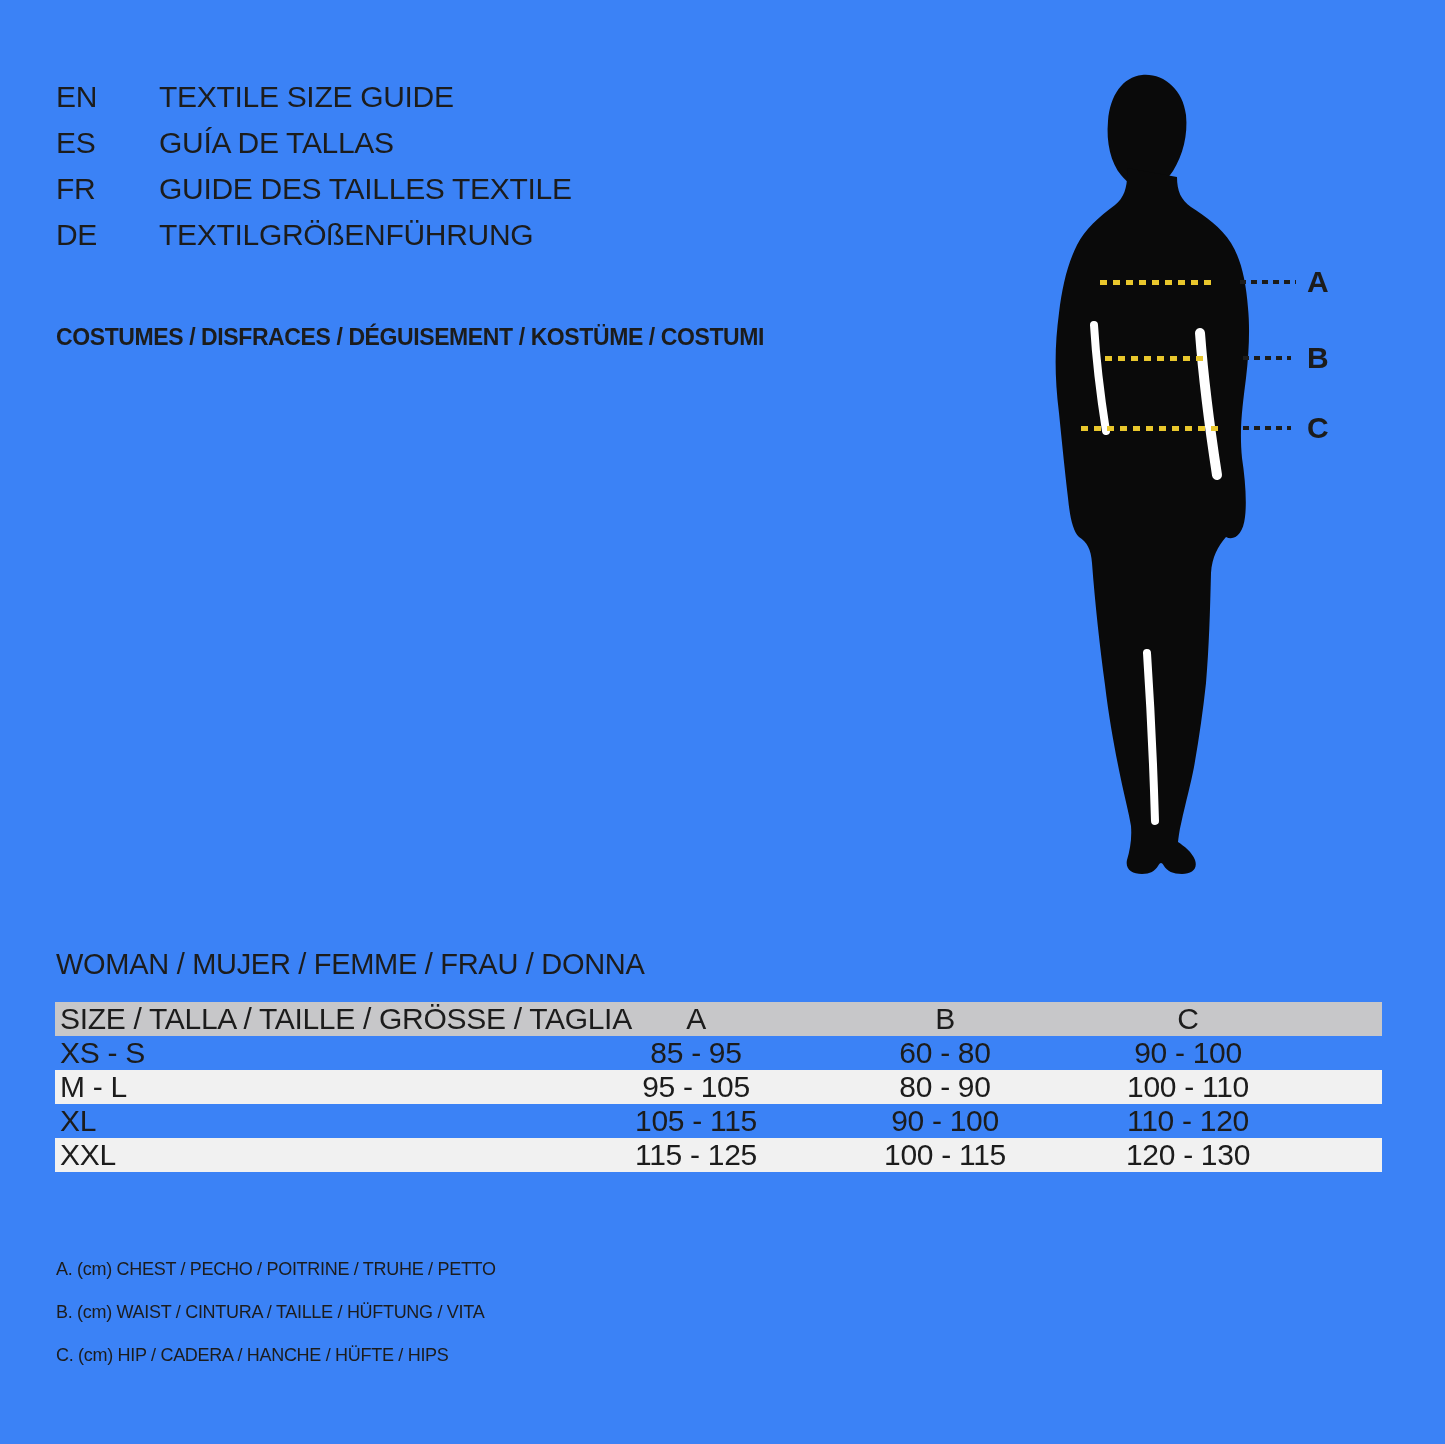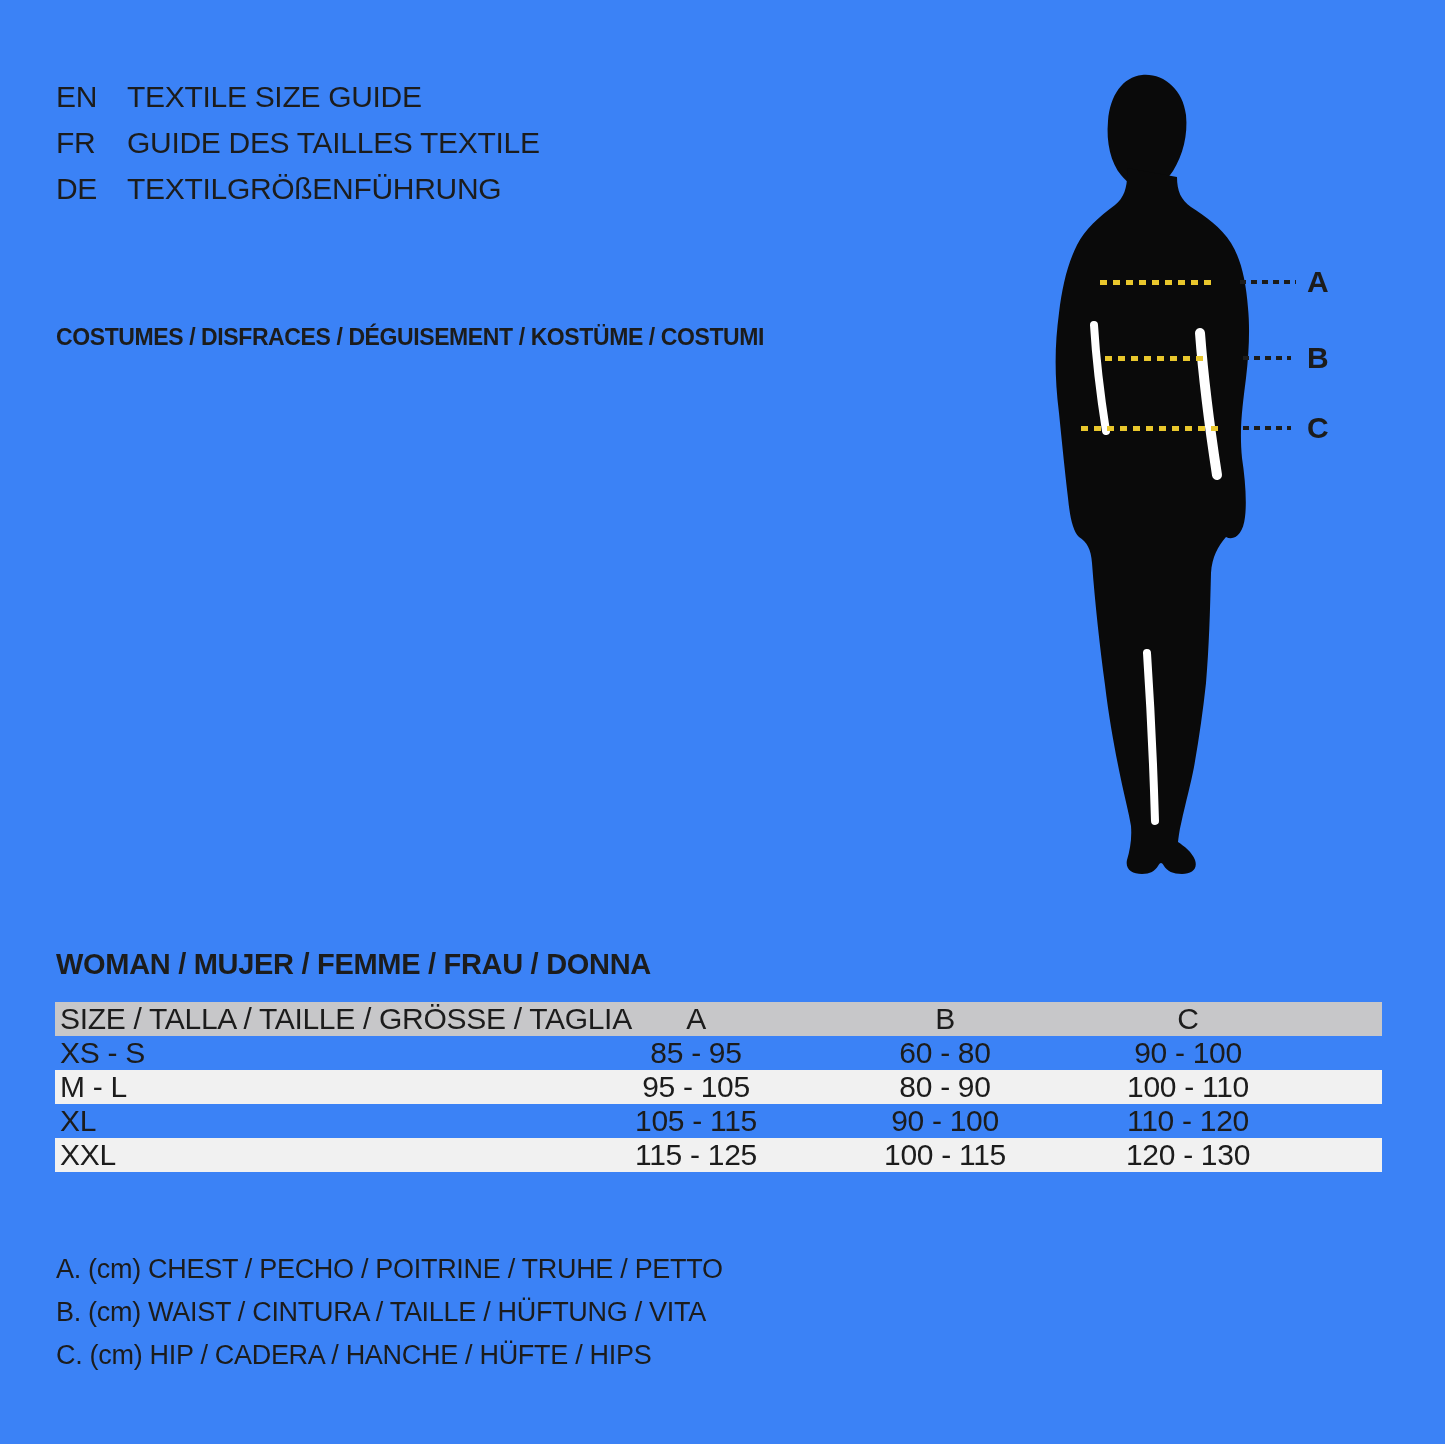--- a/index.html
+++ b/index.html
@@ -11,21 +11,21 @@
     font-family: "Liberation Sans", sans-serif;
     color: #1c1c1c;
     letter-spacing: -0.3px;
     overflow: hidden;
     padding-left: 38px;
   }
   
   .lang-list { position: absolute; left: 56px; top: 74px; }
   .lang-row { display: flex; height: 46px; line-height: 46px; font-size: 30px; }
   .lang-code { width: 71px; flex: 0 0 71px; }
-  .lang-label { white-space: nowrap; }
+  .lang-label { white-space: nowrap; margin-left: 32px; }
   
   .category-title {
     position: absolute; left: 56px; top: 324px;
     font-size: 23px; font-weight: bold; letter-spacing: -0.4px; white-space: nowrap;
   }
   
   .figure-wrap { position: absolute; left: 1035px; top: 73px; width: 240px; height: 802px; }
   .figure-wrap svg { display: block; width: 240px; height: 802px; }
   
   .dash-yellow {
@@ -37,46 +37,50 @@
     position: absolute; height: 4px;
     background: repeating-linear-gradient(90deg, #1c1c1c 0 6px, transparent 6px 11px);
     z-index: 3;
   }
   .measure-label {
     position: absolute; font-size: 30px; font-weight: bold; line-height: 30px; z-index: 3;
   }
   
   .section-title {
     position: absolute; left: 56px; top: 948px;
-    font-size: 29px; white-space: nowrap; font-weight: bold;
+    font-size: 29px; white-space: nowrap;
   }
   
   .size-table {
     position: absolute; left: 55px; top: 1002px;
     width: 1327px; border-collapse: collapse; table-layout: fixed;
     font-size: 30px; color: #1c1c1c;
   }
   .size-table td { height: 33px; padding: 0; vertical-align: middle; white-space: nowrap; }
   .size-table .col-label { text-align: left; padding-left: 5px; }
   .size-table .col-val { text-align: center; }
   .size-table tr.head { background: #c7c7c9; }
   .size-table tr.alt { background: #f1f1f1; border-radius: 6px; }
   
   .legend { position: absolute; left: 56px; top: 1248px; }
-  .legend-row { height: 43px; line-height: 43px; font-size: 27px; white-space: nowrap; }
+  .legend-row { height: 43px; line-height: 43px; font-size: 18px; white-space: nowrap; }
 </style>
 </head>
 <body>
 
 <div class="page">
 
   <div class="lang-list">
     <div class="lang-row">
       <span class="lang-code">EN</span>
       <span class="lang-label">TEXTILE SIZE GUIDE</span>
+    </div>
+    <div class="lang-row">
+      <span class="lang-code">ES</span>
+      <span class="lang-label">GUÍA DE TALLAS</span>
     </div>
     <div class="lang-row">
       <span class="lang-code">FR</span>
       <span class="lang-label">GUIDE DES TAILLES TEXTILE</span>
     </div>
     <div class="lang-row">
       <span class="lang-code">DE</span>
       <span class="lang-label">TEXTILGRÖßENFÜHRUNG</span>
     </div>
   </div>

